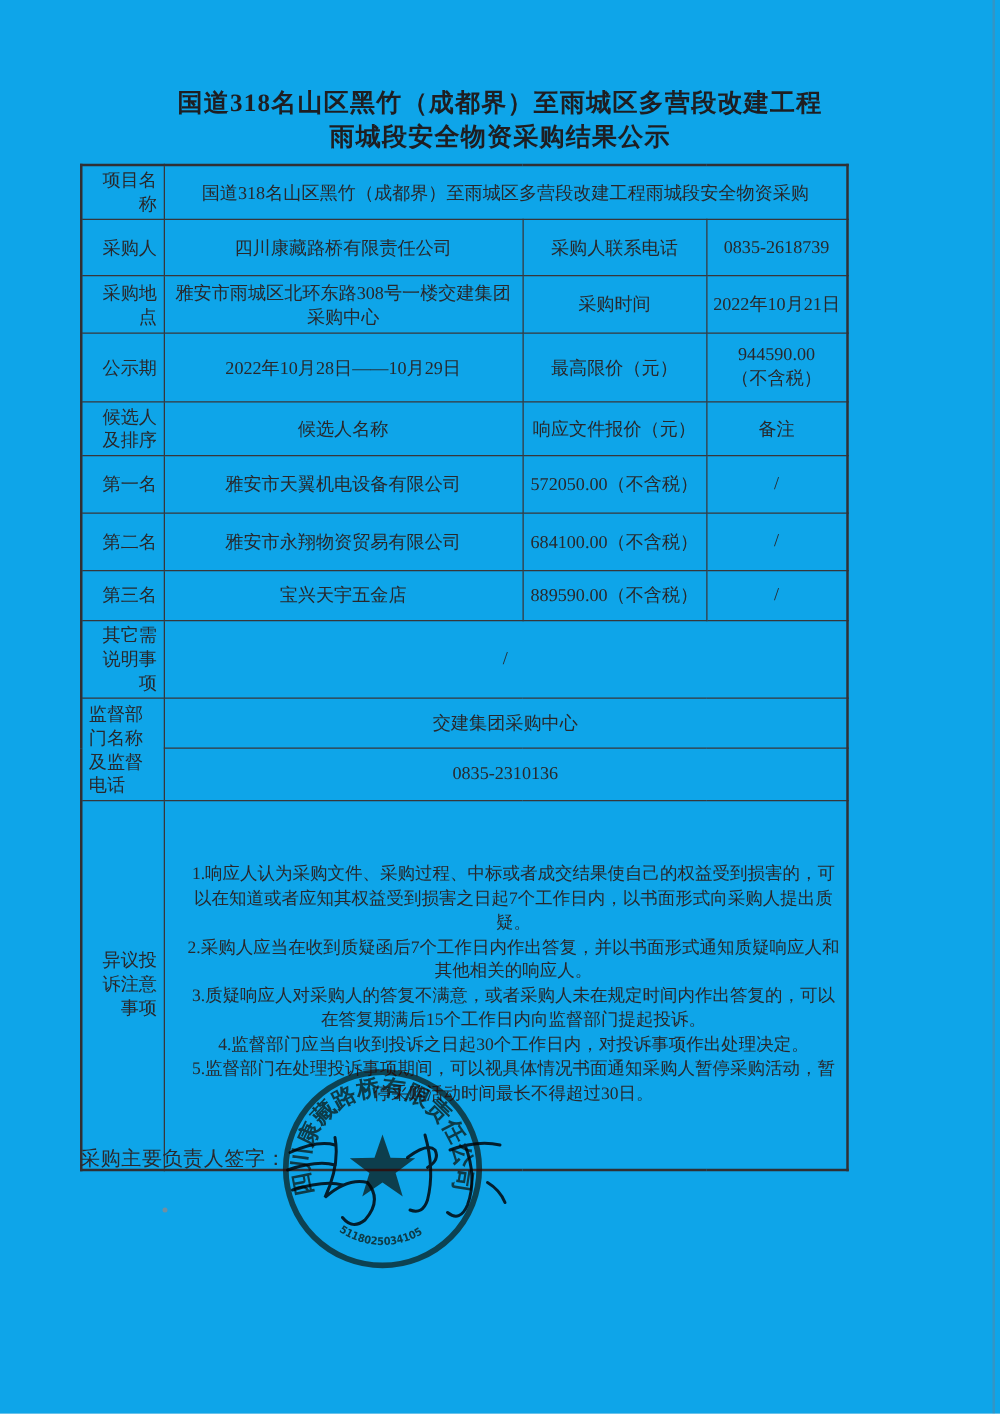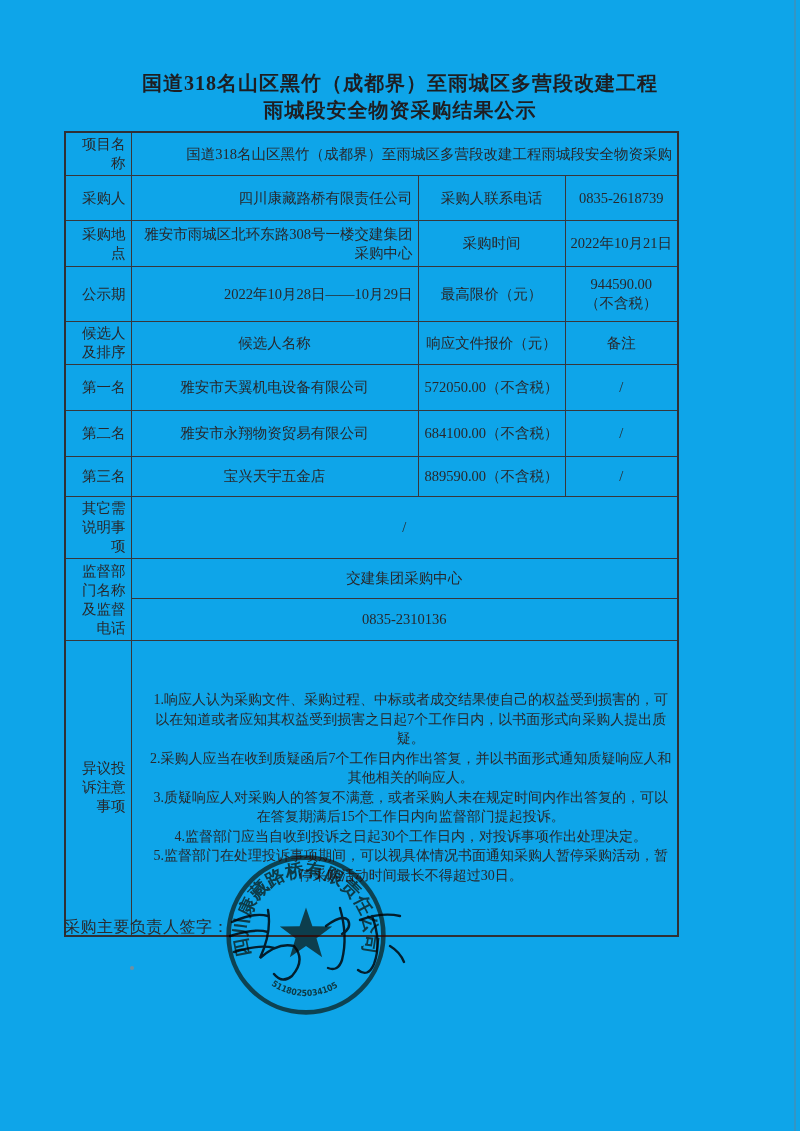--- a/index.html
+++ b/index.html
@@ -41,22 +41,22 @@
     font-size:14.5px;color:#28282c;
   }
   table.main td{
     border:1.4px solid #37373b;
     padding:2px 5px;
     vertical-align:middle;
     overflow:hidden;
   }
   table.main{border:2px solid #303034;}
   td.lbl{text-align:right;padding-left:3px;padding-right:2px;}
-  td.lbl-c{text-align:right;padding-left:2px;padding-right:2px;}
-  td.val-l{text-align:right;}
+  td.lbl-c{text-align:left;padding-left:2px;padding-right:2px;}
+  td.val-l{text-align:center;}
   td.val-c{text-align:center;}
   tr.r1{height:37px;} tr.r2{height:45px;} tr.r3{height:46px;margin-top:46px;}
   tr.r4{height:55px;margin-top:44px;} tr.r5{height:42px;} tr.r6{height:46px;}
   tr.r7{height:46px;} tr.r8{height:40px;font-family:Liberation Serif, serif;} tr.r9{height:42px;}
   tr.r10a{height:40px;} tr.r10b{height:42px;} tr.r11{height:295px;}
   .two-line div{line-height:19px;}
   td.objection-cell{padding:8px 8px 8px 7px;}
   .objection-text{font-size:14px;line-height:19.5px;text-align:center;margin-left:13px;}
   
   .sign-label{

